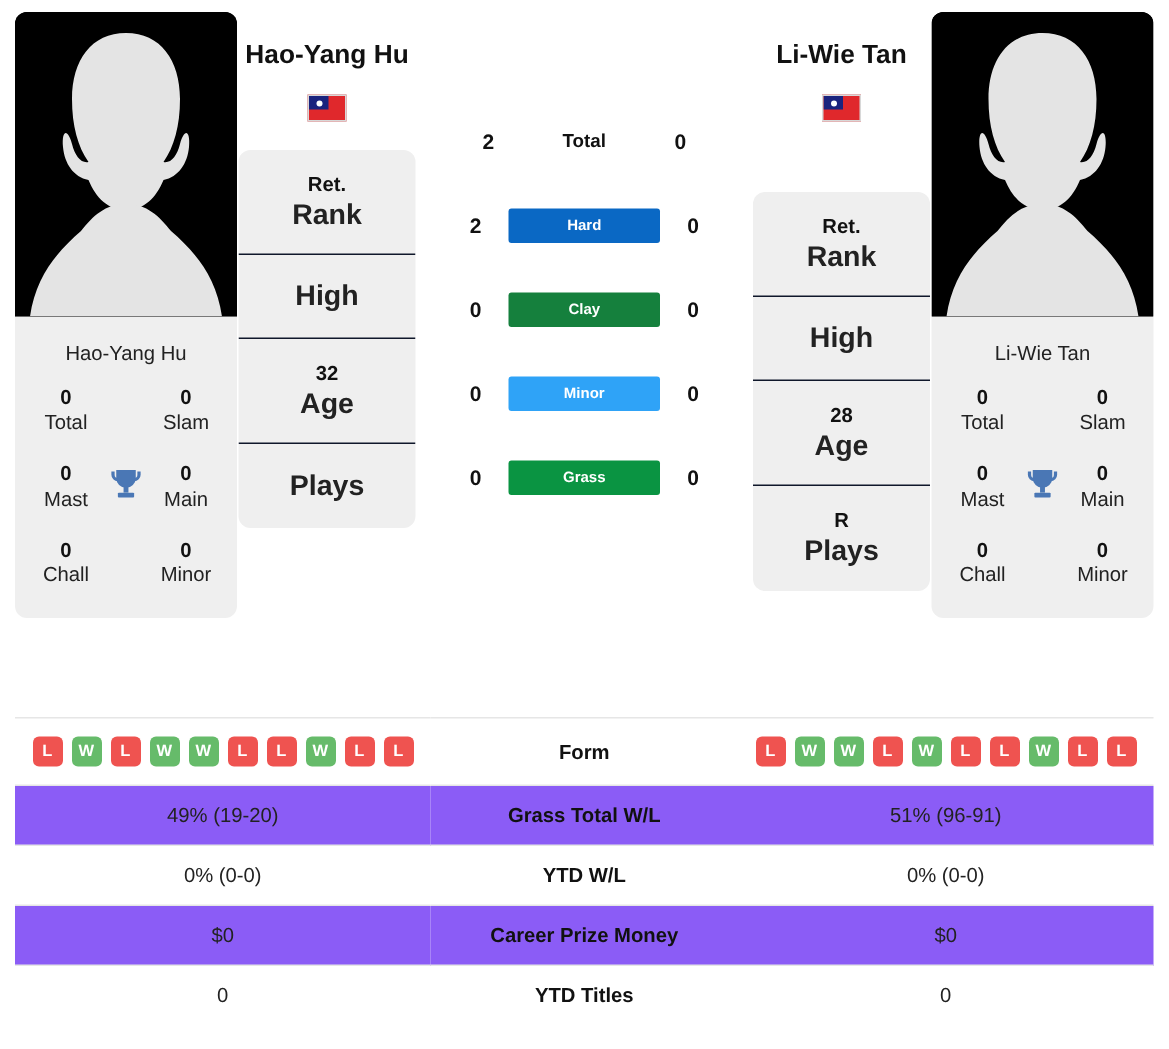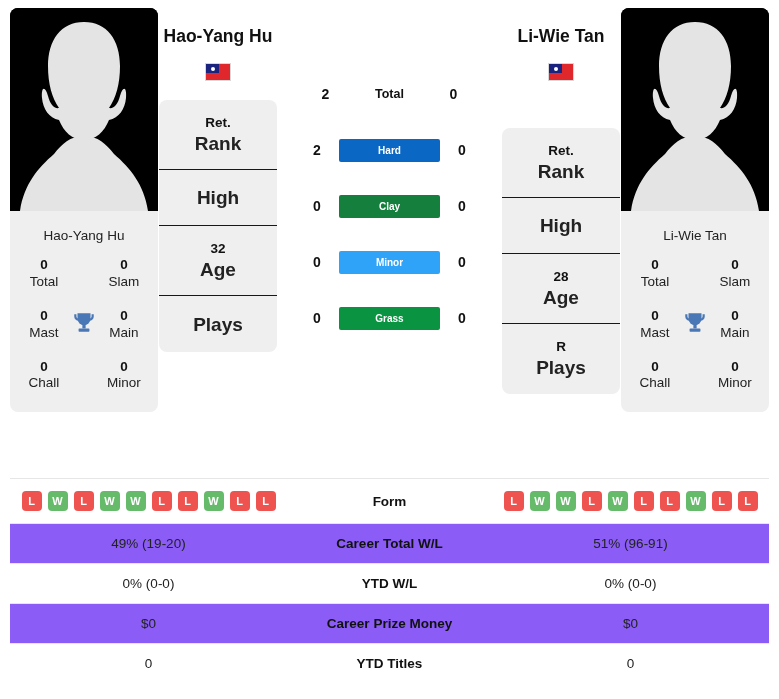--- a/index.html
+++ b/index.html
@@ -474,21 +474,21 @@
               <span class="form-chip L">L</span>
               <span class="form-chip L">L</span>
               <span class="form-chip W">W</span>
               <span class="form-chip L">L</span>
               <span class="form-chip L">L</span>
             </div>
         </td>
       </tr>
       <tr class="striped">
         <td class="side">49% (19-20)</td>
-        <td class="label">Career Total W/L</td>
+        <td class="label">Grass Total W/L</td>
         <td class="side">51% (96-91)</td>
       </tr>
       <tr>
         <td class="side">0% (0-0)</td>
         <td class="label">YTD W/L</td>
         <td class="side">0% (0-0)</td>
       </tr>
       <tr class="striped">
         <td class="side">$0</td>
         <td class="label">Career Prize Money</td>

